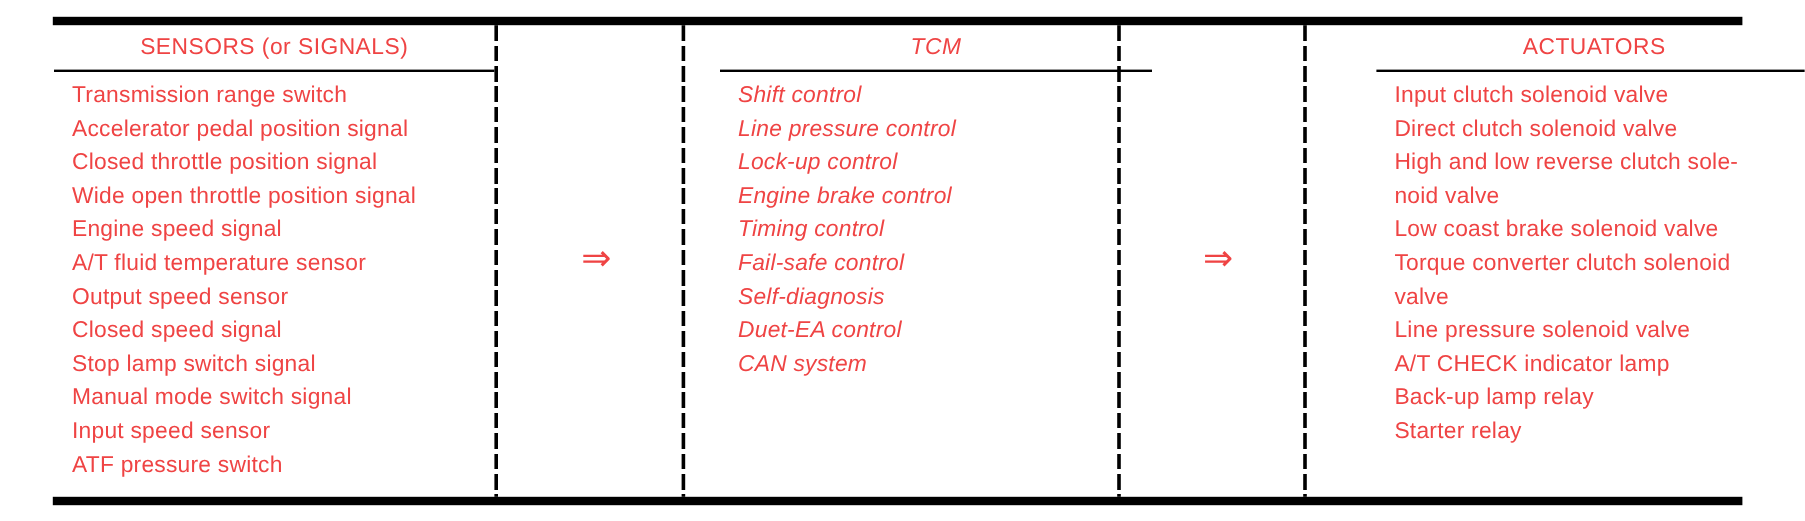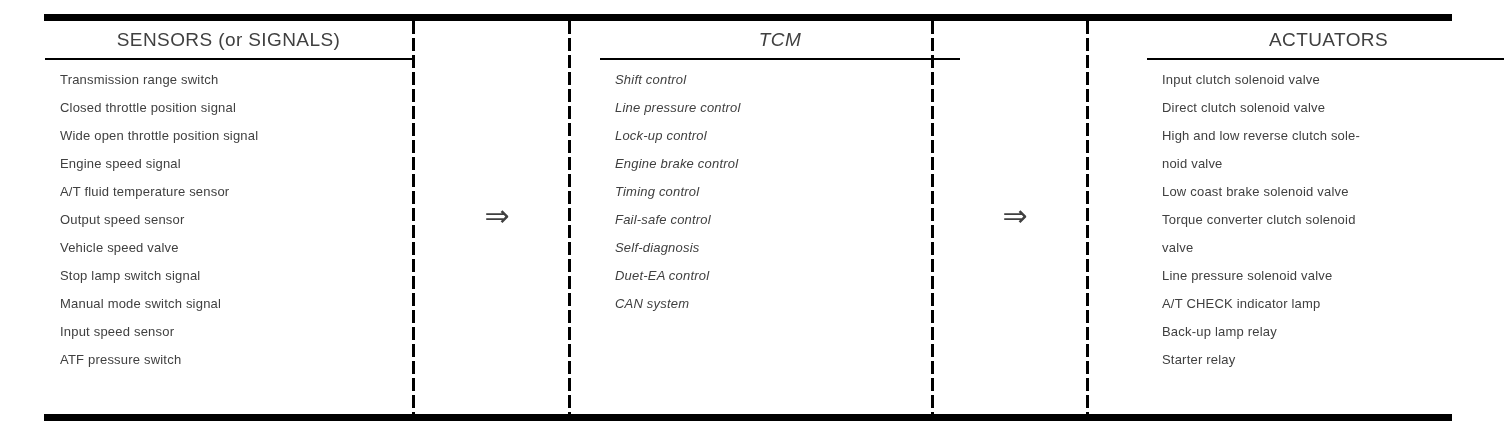--- a/index.html
+++ b/index.html
@@ -5,21 +5,21 @@
   html, body {
     margin: 0;
     padding: 0;
     background: #ffffff;
   }
   .diagram {
     position: relative;
     width: 1504px;
     height: 434px;
     background: #ffffff;
-    color: #404040;
+    color: #ef4444;
     font-family: "Liberation Sans", sans-serif;
     overflow: hidden;
   }
   .rule {
     position: absolute;
     left: 44px;
     width: 1408px;
     height: 7px;
     background: #000000;
   }
@@ -53,21 +53,21 @@
     text-align: center;
     font-size: 19px;
     font-weight: 400;
     letter-spacing: 0.4px;
     border-bottom: 2px solid #000000;
   }
   .col-body {
     list-style: none;
     margin: 0;
     padding: 6px 4px 0 15px;
-    font-size: 13px;
+    font-size: 19px;
     line-height: 28px;
     letter-spacing: 0.2px;
   }
   .col-body li {
     white-space: pre-line;
   }
 
   .arrow {
     position: absolute;
     width: 50px;
@@ -89,26 +89,27 @@
 
   <div class="vline vline-1"></div>
   <div class="vline vline-2"></div>
   <div class="vline vline-3"></div>
   <div class="vline vline-4"></div>
 
   <section class="col col-sensors">
     <h2 class="col-header">SENSORS (or SIGNALS)</h2>
     <ul class="col-body">
       <li>Transmission range switch</li>
+      <li>Accelerator pedal position signal</li>
       <li>Closed throttle position signal</li>
       <li>Wide open throttle position signal</li>
       <li>Engine speed signal</li>
       <li>A/T fluid temperature sensor</li>
       <li>Output speed sensor</li>
-      <li>Vehicle speed valve</li>
+      <li>Closed speed signal</li>
       <li>Stop lamp switch signal</li>
       <li>Manual mode switch signal</li>
       <li>Input speed sensor</li>
       <li>ATF pressure switch</li>
     </ul>
   </section>
 
   <div class="arrow arrow-1">⇒</div>
 
   <section class="col col-tcm">

